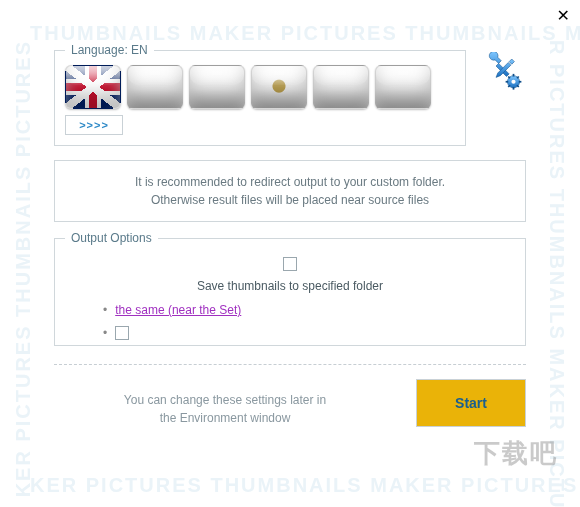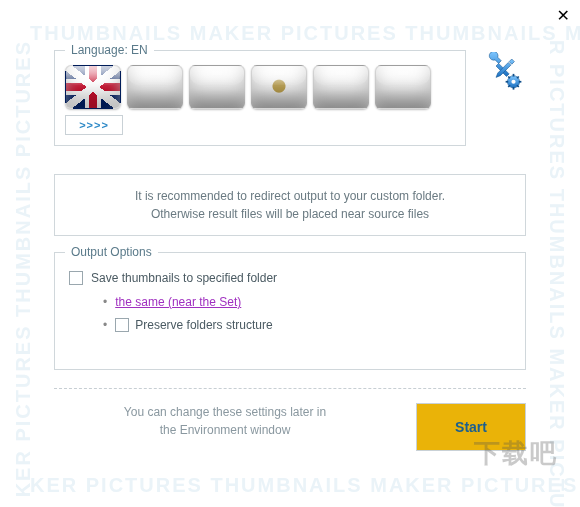--- a/index.html
+++ b/index.html
@@ -43,21 +43,20 @@
     }
     .content {
       position: relative;
       z-index: 2;
       padding: 50px 54px 30px 54px;
     }
     .fieldset {
       border: 1px solid #d0d7db;
       padding: 14px 10px 10px 10px;
       position: relative;
-      margin-bottom: 14px;
     }
     .fieldset-legend {
       position: absolute;
       top: -8px;
       left: 10px;
       background: #fff;
       padding: 0 6px;
       color: #5a7a8a;
       font-size: 12px;
     }
@@ -122,38 +121,38 @@
       letter-spacing: 1px;
     }
     .info-box {
       border: 1px solid #d0d7db;
       padding: 12px 10px;
       text-align: center;
       color: #6a7a82;
       line-height: 1.5;
       margin-bottom: 16px;
     }
-    .output-fieldset { padding: 18px 14px 32px 14px; margin-bottom: 18px; }
-    .chk-row { display: flex; align-items: center; gap: 8px; }
+    .output-fieldset { padding: 18px 14px 0 14px; margin-bottom: 18px; }
+    .chk-row { display: flex; align-items: center; gap: 8px; flex-direction: column; }
     .chk {
       width: 14px; height: 14px;
       border: 1px solid #9aa7ae;
       background: #fff;
       cursor: pointer;
     }
     .chk-label { color: #4a5a62; }
     .bullet-list { margin: 6px 0 0 34px; }
     .bullet-line { display: flex; align-items: center; gap: 8px; line-height: 1.9; }
     .bullet { color: #888; }
     .link-purple { color: #a030c0; text-decoration: underline; }
     .sub-chk { display: inline-flex; align-items: center; gap: 6px; }
     .dashed-sep { border-top: 1px dashed #c7ced3; margin: 0 0 14px 0; }
     .footer {
       display: flex;
-      align-items: flex-start;
+      align-items: flex-end;
       justify-content: space-between;
       gap: 20px;
     }
     .footer-note {
       color: #8a98a0;
       text-align: center;
       flex: 1;
       line-height: 1.5;
       padding: 0 10px;
     }
@@ -248,21 +247,20 @@
     </div>
     <div class="bullet-list">
       <div class="bullet-line">
         <span class="bullet">•</span>
         <span class="link-purple">the same (near the Set)</span>
       </div>
       <div class="bullet-line">
         <span class="bullet">•</span>
         <span class="sub-chk">
           <span class="chk"></span>
-          <span class="chk-label">Preserve folders structure</span>
         </span>
       </div>
     </div>
   </div>
 
   <div class="dashed-sep"></div>
 
   <div class="footer">
     <div class="footer-note">
       <div>You can change these settings later in</div>

